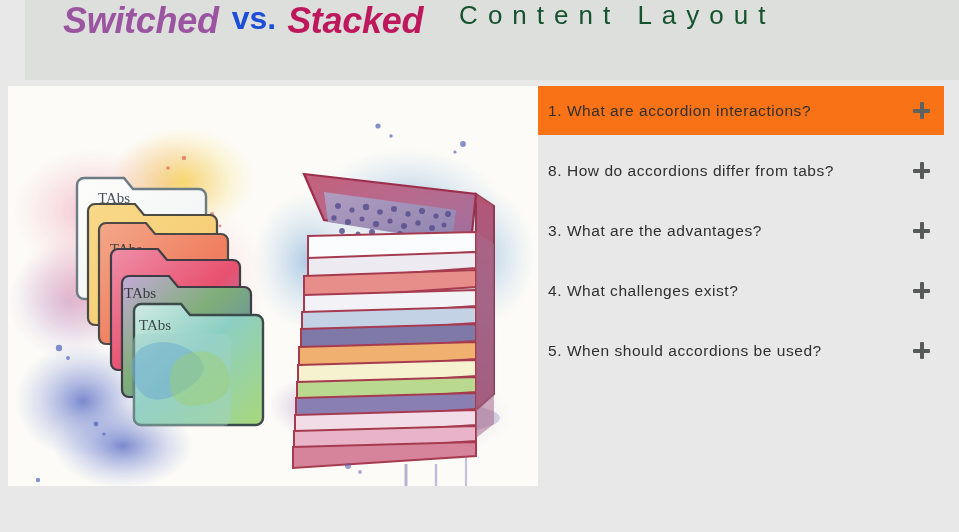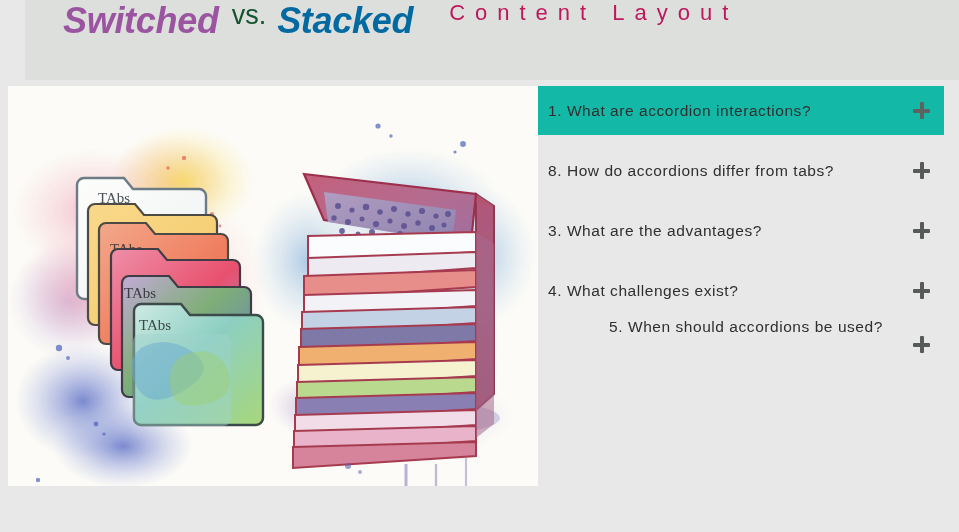--- a/index.html
+++ b/index.html
@@ -38,36 +38,36 @@
     margin-left: 25px;
   }
   .t-switched {
     font-style: italic;
     font-weight: bold;
     font-size: 36px;
     color: #9b54a0;
     letter-spacing: -0.3px;
   }
   .t-vs {
-    font-size: 27px;
-    font-weight: normal;
-    color: #14532d;
+    font-size: 32px;
+    font-weight: bold;
+    color: #1d4ed8;
     margin: 0 11px 0 13px;
     letter-spacing: 0px;
   }
   .t-stacked {
     font-style: italic;
     font-weight: bold;
     font-size: 36px;
-    color: #0369a1;
+    color: #be185d;
     letter-spacing: -0.3px;
   }
   .t-rest {
-    font-size: 22px;
-    color: #be185d;
+    font-size: 26px;
+    color: #14532d;
     letter-spacing: 10px;
     margin-left: 36px;
     font-weight: 400;
   }
 
   
   .illus {
     position: absolute;
     left: 8px;
     top: 86px;
@@ -90,21 +90,21 @@
   .acc-row {
     position: absolute;
     left: 0;
     width: 406px;
     height: 49px;
     display: flex;
     align-items: center;
     box-sizing: border-box;
     padding: 0 0 0 10px;
   }
-  .acc-row.active { background: #14b8a6; }
+  .acc-row.active { background: #f97316; }
   .acc-label {
     font-size: 15.5px;
     color: #2f2f2f;
     letter-spacing: 0.55px;
     white-space: nowrap;
     font-weight: 400;
   }
   .acc-plus {
     margin-left: auto;
     margin-right: 14px;
@@ -367,19 +367,19 @@
     <div class="acc-row" style="top:120px;text-align:center;">
       <span class="acc-label">3. What are the advantages?</span>
       <span class="acc-plus"></span>
     </div>
 
     <div class="acc-row" style="top:180px;">
       <span class="acc-label">4. What challenges exist?</span>
       <span class="acc-plus"></span>
     </div>
 
-    <div class="acc-row" style="top:232px;flex-direction:column;">
+    <div class="acc-row" style="top:240px;">
       <span class="acc-label">5. When should accordions be used?</span>
       <span class="acc-plus"></span>
     </div>
 
   </div>
 </div>
 
 </body></html>

